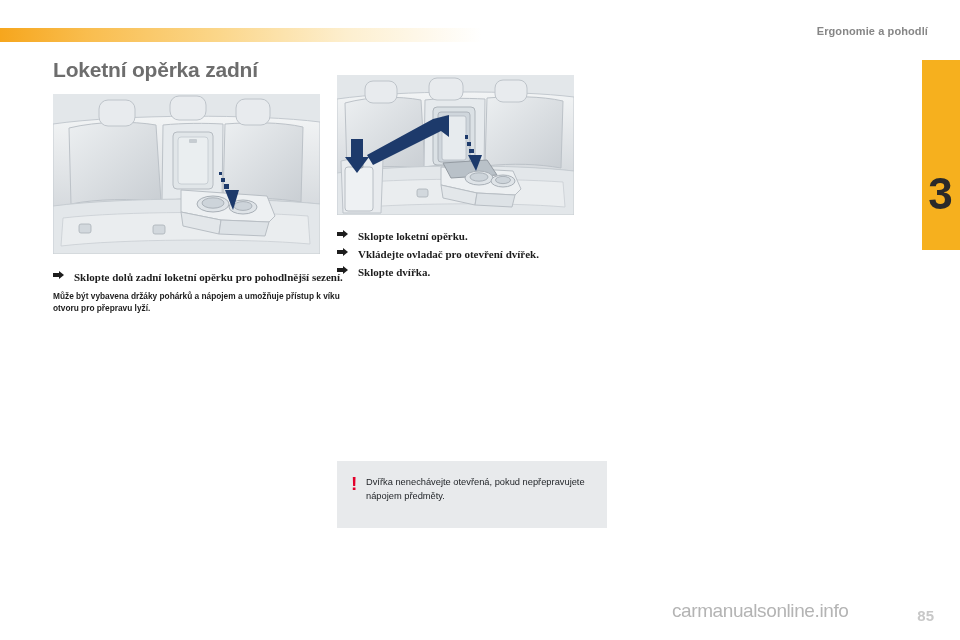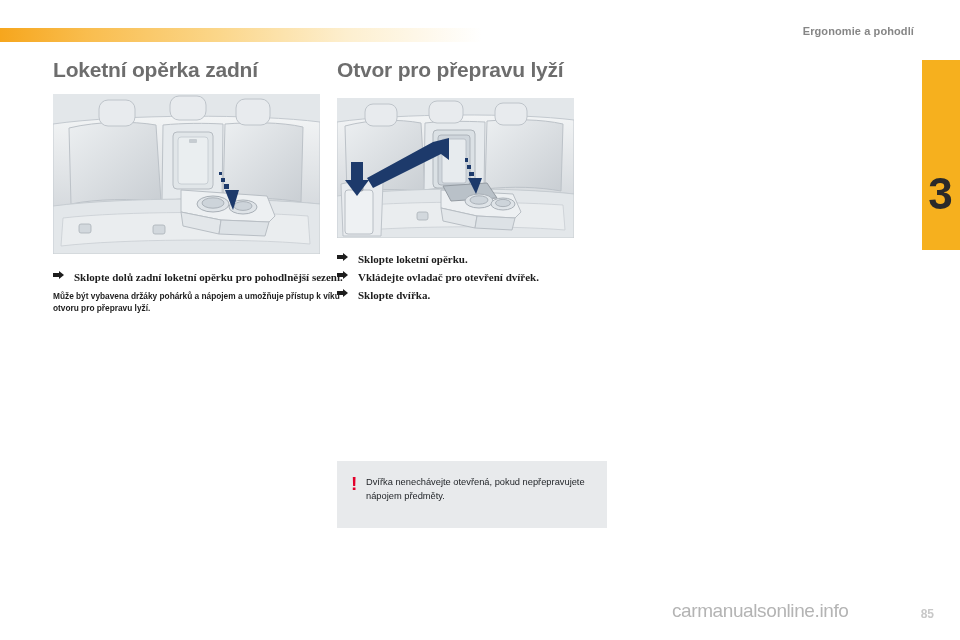--- a/index.html
+++ b/index.html
@@ -20,21 +20,21 @@
   .top-gradient-bar {
     position: absolute;
     left: 0;
     top: 28px;
     width: 482px;
     height: 14px;
     background: linear-gradient(to right, #f6a61d 0%, #f9bd4e 18%, #fbd689 45%, #fdefcf 72%, #ffffff 100%);
   }
   .chapter-header-label {
     position: absolute;
-    right: 46px;
+    right: 32px;
     top: 25px;
     font-size: 11px;
     font-weight: bold;
     color: #868686;
     letter-spacing: 0.1px;
     white-space: nowrap;
   }
 
   
   .chapter-tab {
@@ -183,21 +183,21 @@
     top: 600px;
     font-size: 19px;
     color: #b4b4b4;
     letter-spacing: -0.4px;
     white-space: nowrap;
   }
   .page-number {
     position: absolute;
     right: 26px;
     top: 607px;
-    font-size: 12px;
+    font-size: 15px;
     font-weight: bold;
     color: #c8c8c8;
     margin-left: 11px;
   }
 </style>
 </head>
 <body>
 
 <div class="top-gradient-bar"></div>
 <div class="chapter-header-label">Ergonomie a pohodlí</div>
@@ -273,21 +273,20 @@
       </span>
       <span>Sklopte dolů zadní loketní opěrku pro pohodlnější sezení.</span>
     </li>
   </ul>
 
   <p class="body-paragraph">Může být vybavena držáky pohárků a nápojem a umožňuje přístup k víku otvoru pro přepravu lyží.</p>
 </div>
 
 <div class="col-right">
 
-  <h1 class="section-title">Otvor pro přepravu lyží</h1>
 
   <div class="figure fig-right">
     <svg class="fig-svg" viewBox="0 0 237 140" preserveAspectRatio="xMidYMid slice">
       <defs>
         <linearGradient id="seatG3" x1="0" y1="0" x2="0" y2="1">
           <stop offset="0" stop-color="#f2f4f5"></stop>
           <stop offset="1" stop-color="#d6dade"></stop>
         </linearGradient>
         <linearGradient id="seatG4" x1="0" y1="0" x2="1" y2="1">
           <stop offset="0" stop-color="#eceff1"></stop>

